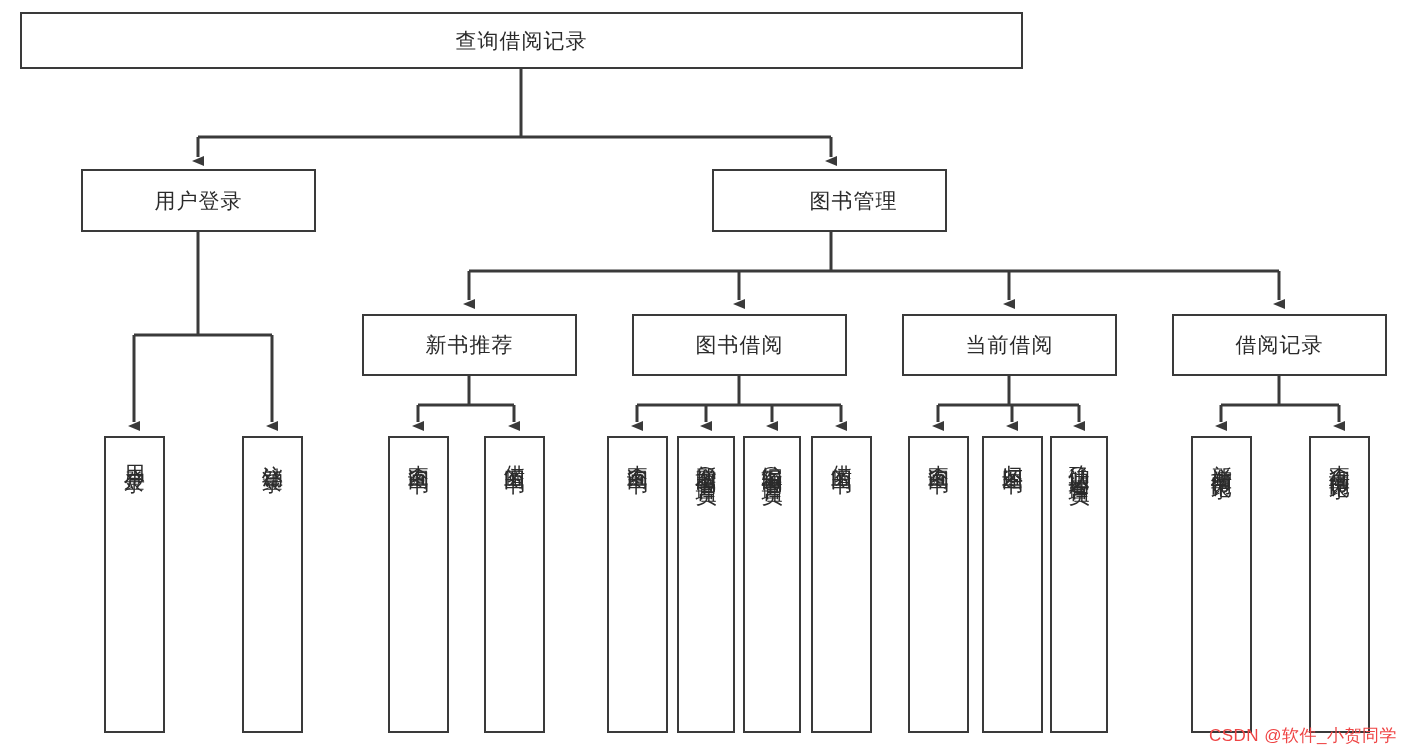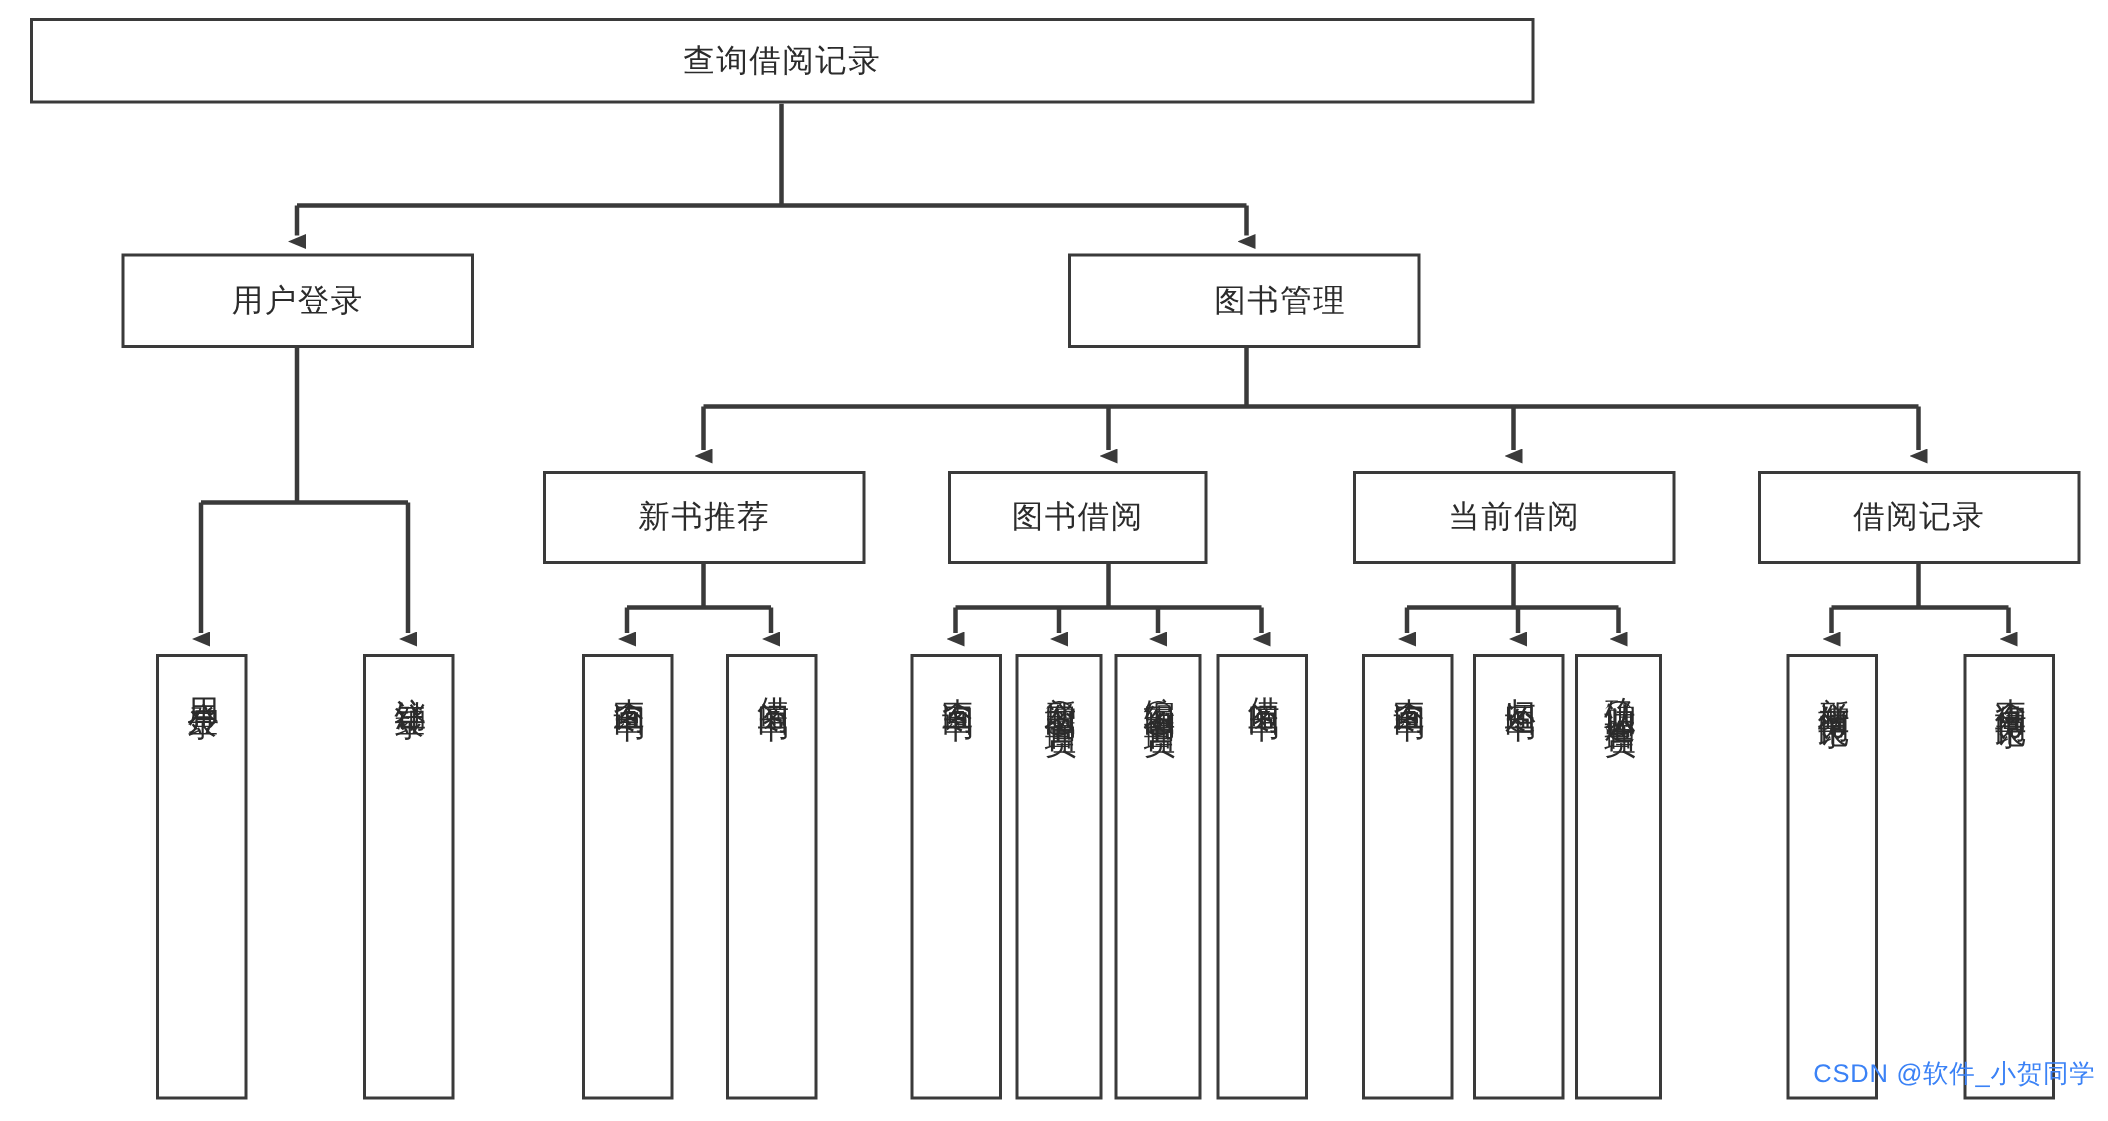--- a/index.html
+++ b/index.html
@@ -51,23 +51,23 @@
     writing-mode:vertical-rl;
     text-orientation:upright;
     font-size:21px;
     letter-spacing:3px;
     line-height:1.05;
     white-space:nowrap;
   }
   #watermark{
     position:absolute;
     right:8px;
-    bottom:20px;
+    bottom:0;
     font-size:17px;
-    color:#3b82f6;
+    color:#ef4444;
     letter-spacing:.5px;
     z-index:5;
     white-space:nowrap;
   }
 </style>
 </head>
 <body>
 
 <div id="stage">
 
@@ -128,21 +128,21 @@
   <div class="node h" style="left:81px;top:169px;width:235px;height:63px;">
     <span class="label">用户登录</span>
   </div>
   <div class="node h" style="left:712px;top:169px;width:235px;height:63px;padding-left:48px;">
     <span class="label">图书管理</span>
   </div>
 
   <div class="node h" style="left:362px;top:314px;width:215px;height:62px;">
     <span class="label">新书推荐</span>
   </div>
-  <div class="node h" style="left:632px;top:314px;width:173px;height:62px;">
+  <div class="node h" style="left:632px;top:314px;width:215px;height:62px;">
     <span class="label">图书借阅</span>
   </div>
   <div class="node h" style="left:1172px;top:314px;width:215px;height:62px;">
     <span class="label">借阅记录</span>
   </div>
   <div class="node h" style="left:902px;top:314px;width:215px;height:62px;">
     <span class="label">当前借阅</span>
   </div>
 
   <div class="node v" style="left:104px;top:436px;width:61px;height:297px;">

